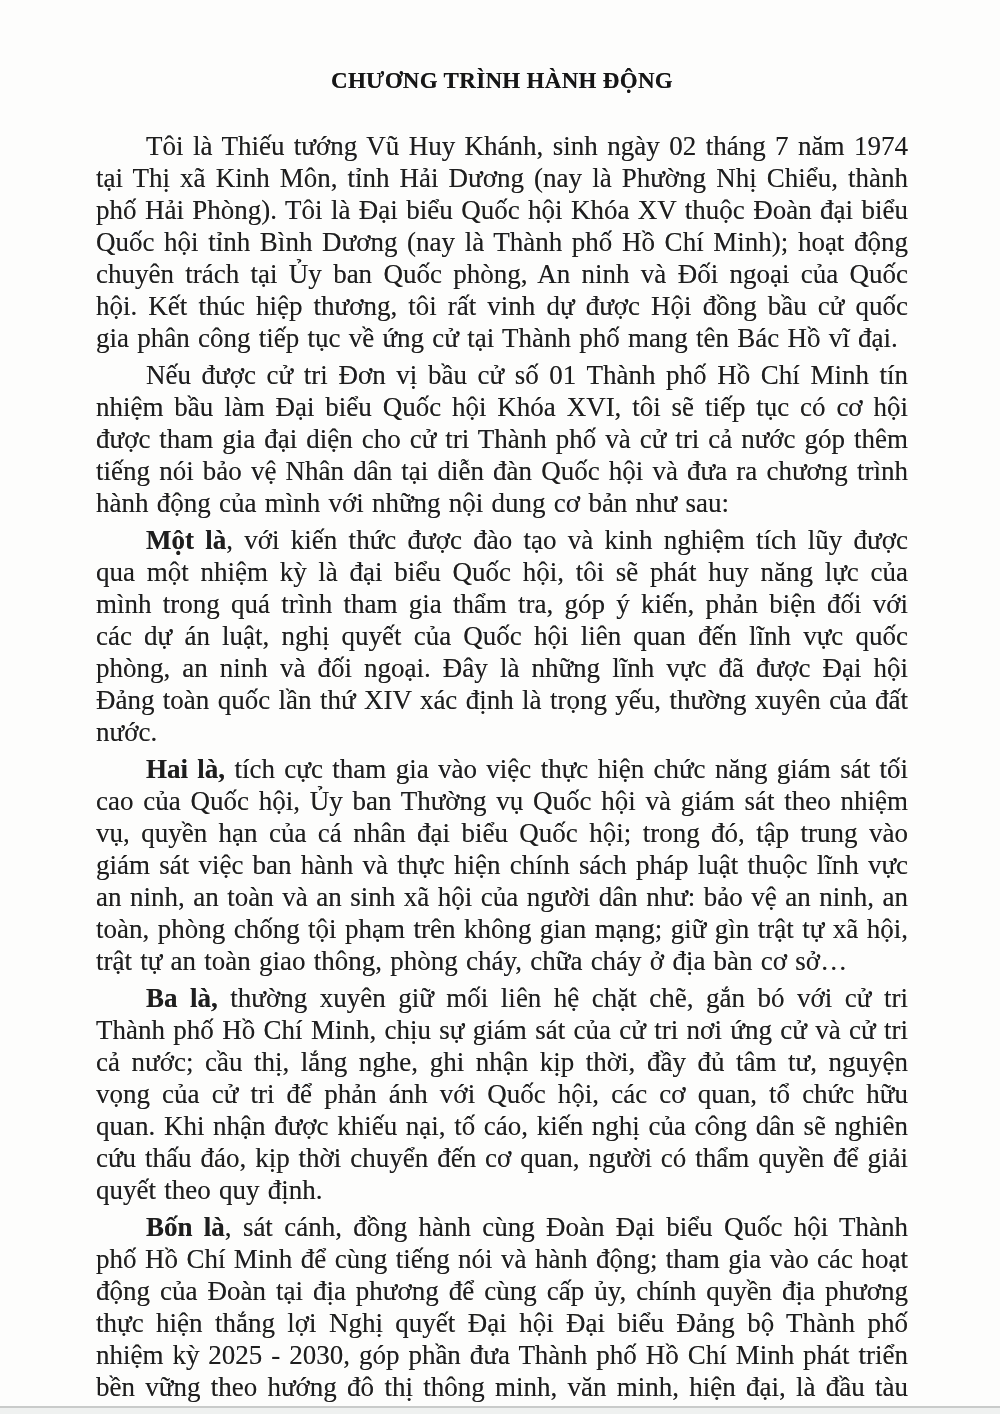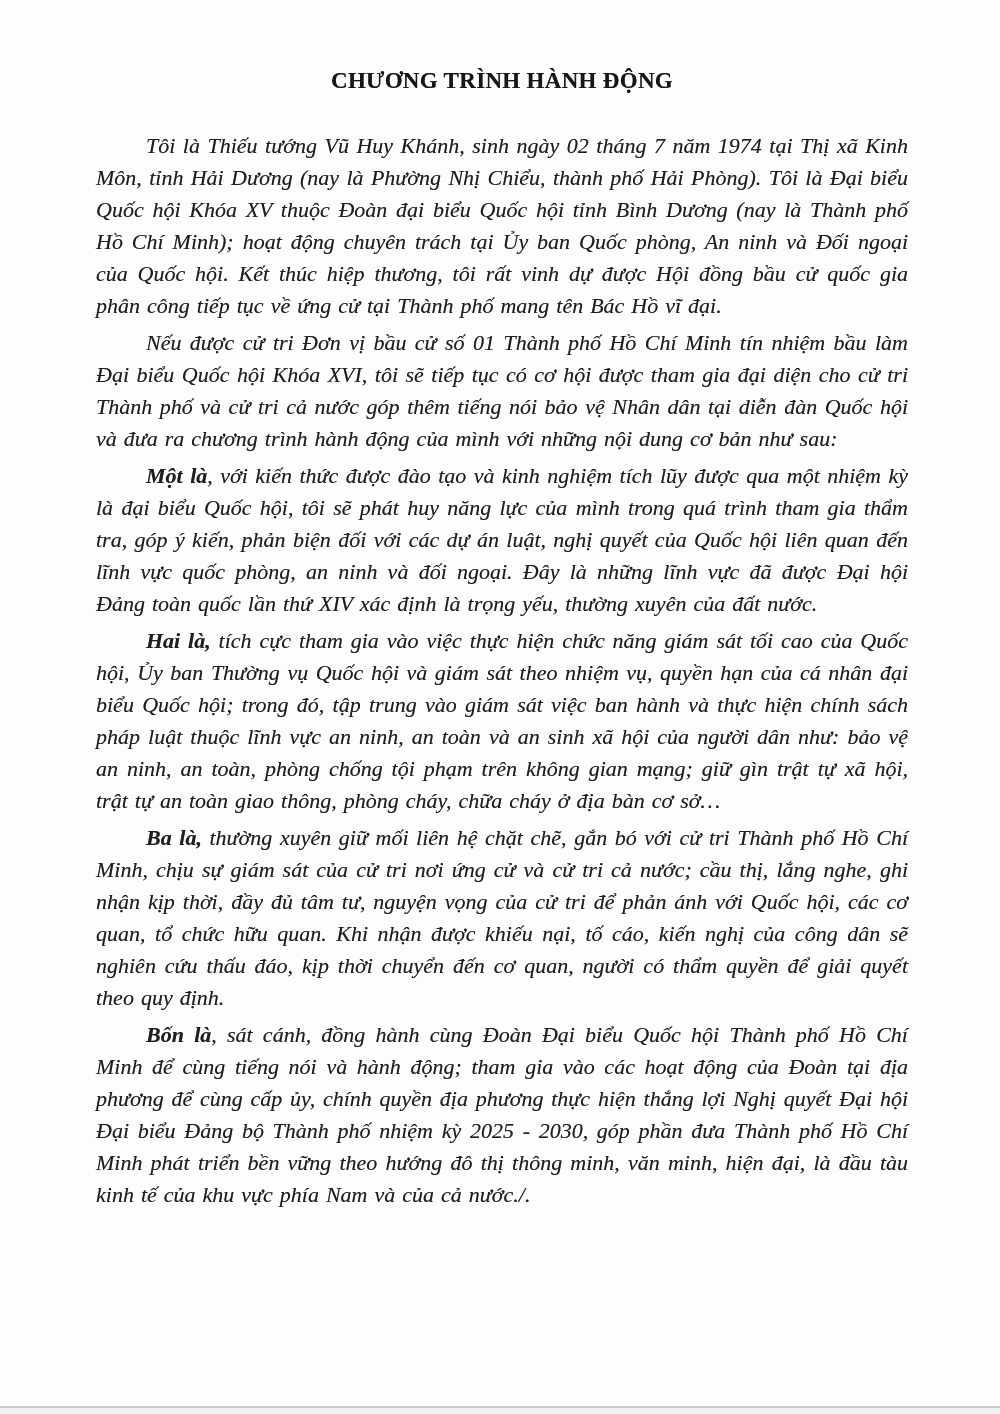--- a/index.html
+++ b/index.html
@@ -27,25 +27,24 @@
     color: #161616;
     text-shadow: 0 0 0.5px rgba(20,20,20,0.6);
   }
   .body-text {
     margin-top: 34px;
   }
   .para {
     margin: 0 0 5px 0;
     text-align: justify;
     text-indent: 50px;
-    font-size: 22px;
+    font-size: 27px;
     line-height: 32px;
     word-spacing: 1.5px;
     text-shadow: 0 0 0.5px rgba(25,25,25,0.5);
-    font-style: italic;
   }
   .lead {
     font-weight: bold;
   }
   .bottom-edge {
     position: absolute;
     left: 0;
     right: 0;
     bottom: 0;
     height: 6px;

